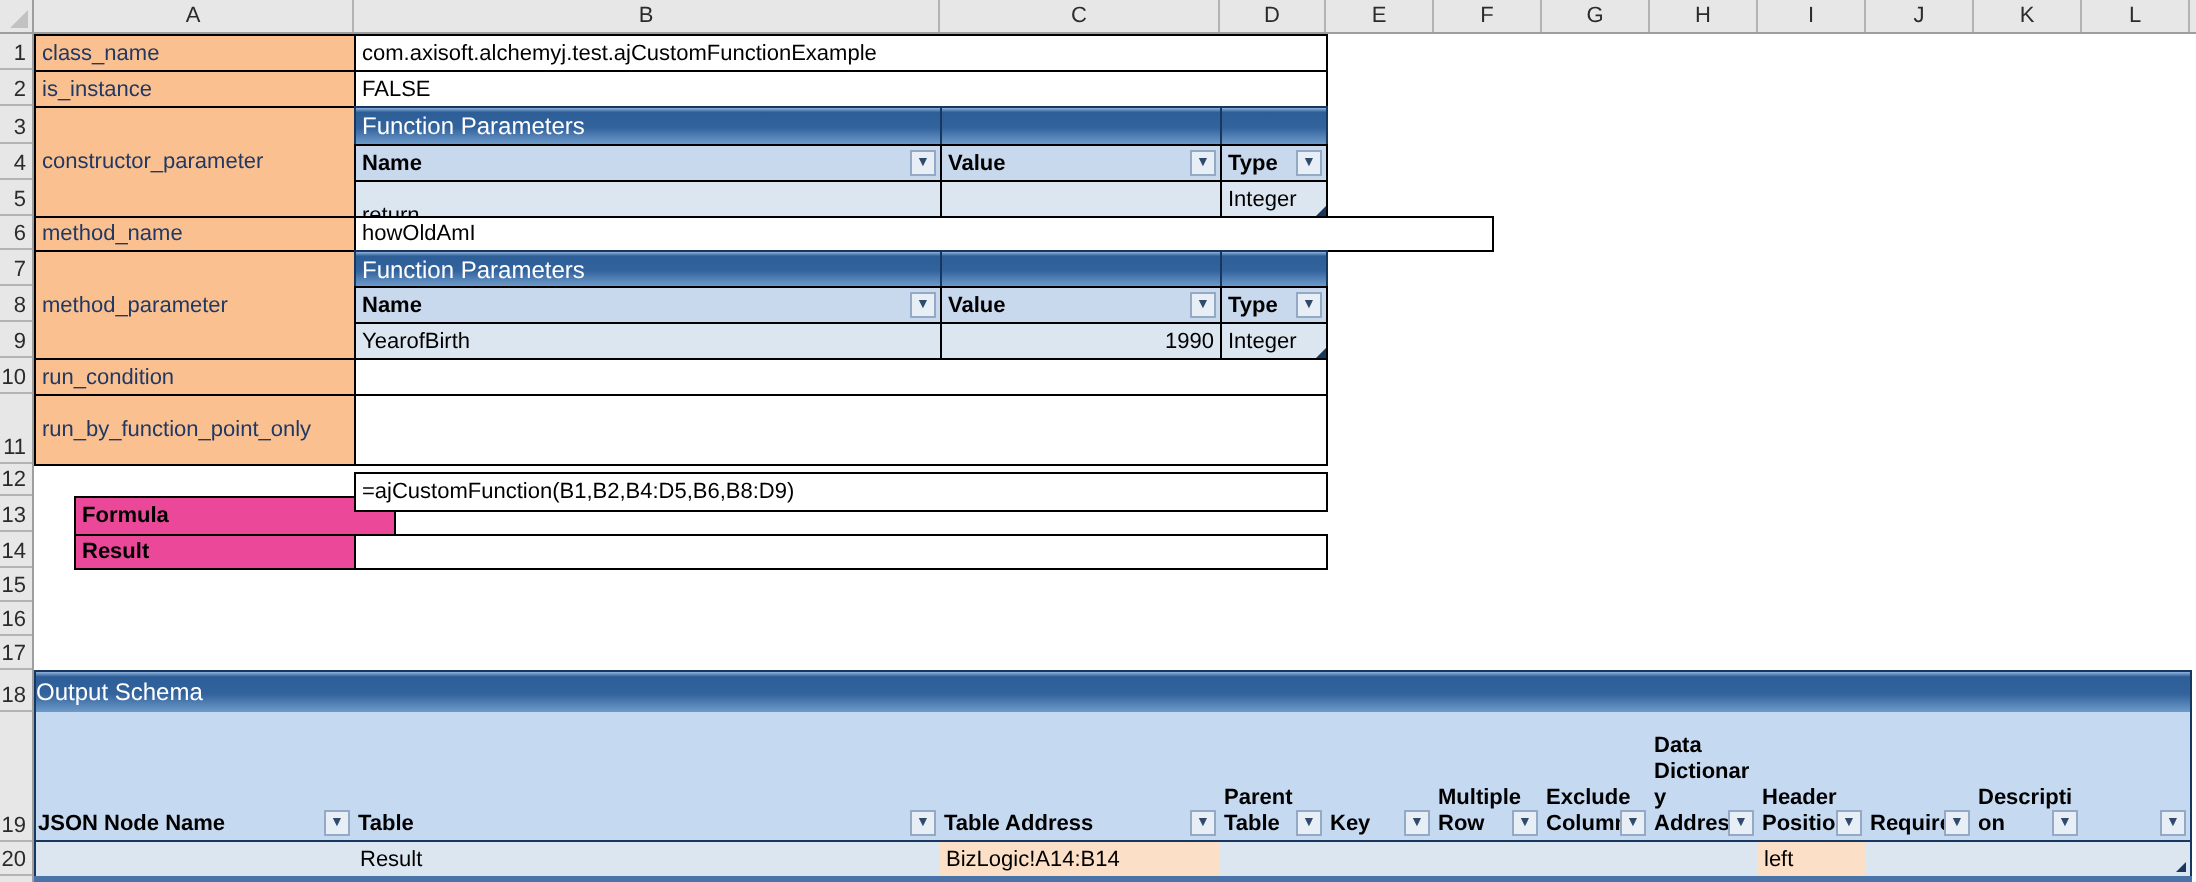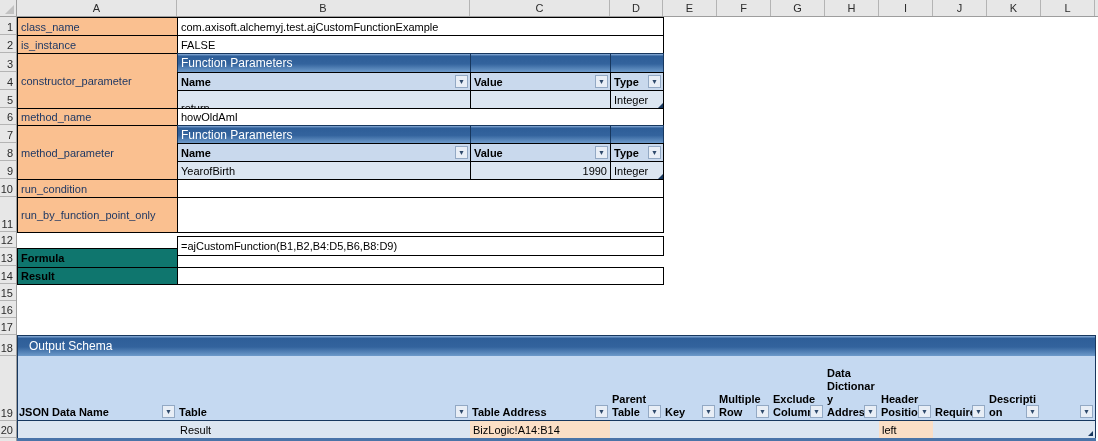--- a/index.html
+++ b/index.html
@@ -18,21 +18,21 @@
   .corner{position:absolute;left:0;top:0;width:17px;height:17px;background:#E7E7E7;
           border-right:1px solid #9E9E9E;border-bottom:1px solid #9E9E9E;box-sizing:border-box;}
   .corner-tri{position:absolute;right:2px;bottom:2px;width:0;height:0;
           border-left:9px solid transparent;border-bottom:9px solid #C2C2C2;}
 
   
   .cell{position:absolute;box-sizing:border-box;display:flex;align-items:center;
         padding:0 3px;overflow:hidden;white-space:nowrap;}
   .bordered{border:1px solid #000;background:#fff;}
   .peach{background:#FAC090;color:#1F3864;}
-  .flabel{background:#0f766e;font-weight:bold;}
+  .flabel{background:#ec4899;font-weight:bold;margin-left:20px;}
   .subhdr{background:#C9D9ED;font-weight:bold;}
   .datarow{background:#DCE6F1;}
   .num{justify-content:flex-end;}
   .bluehdr{background:linear-gradient(180deg,#8FB2DC 0%,#2E5E98 12%,#33639D 55%,#6D9ACA 100%);
            color:#fff;font-size:12px;border:1px solid #17375E;}
 
   
   .filter{position:absolute;width:13px;height:13px;background:#E8EEF6;border:1px solid #93A9C4;
           box-sizing:border-box;display:flex;align-items:center;justify-content:center;}
   .filter .arr{font-size:7px;line-height:1;color:#2F4A6B;}
@@ -113,21 +113,21 @@
   <div class="filter" style="left:648px;top:75px">
       <span class="arr">▼</span>
     </div>
 
   <div class="cell bordered datarow" style="left:177px;top:90px;width:294px;height:36px">return</div>
   <div class="cell bordered datarow" style="left:470px;top:90px;width:141px;height:19px"></div>
   <div class="cell bordered datarow" style="left:610px;top:90px;width:54px;height:19px">Integer</div>
   <div class="marker" style="left:658px;top:103px"></div>
 
   <div class="cell bordered peach" style="left:17px;top:108px;width:161px;height:18px">method_name</div>
-  <div class="cell bordered" style="left:177px;top:108px;width:487px;height:18px">howOldAmI</div>
+  <div class="cell bordered" style="left:177px;top:108px;width:570px;height:18px">howOldAmI</div>
 
   <div class="cell bordered peach" style="left:17px;top:125px;width:161px;height:55px">method_parameter</div>
   <div class="cell bluehdr" style="left:177px;top:125px;width:294px;height:19px">Function Parameters</div>
   <div class="cell bluehdr" style="left:470px;top:125px;width:141px;height:19px"></div>
   <div class="cell bluehdr" style="left:610px;top:125px;width:54px;height:19px"></div>
 
   <div class="cell bordered subhdr" style="left:177px;top:143px;width:294px;height:19px">Name</div>
   <div class="cell bordered subhdr" style="left:470px;top:143px;width:141px;height:19px">Value</div>
   <div class="cell bordered subhdr" style="left:610px;top:143px;width:54px;height:19px">Type</div>
   <div class="filter" style="left:455px;top:146px">
@@ -150,26 +150,26 @@
 
   <div class="cell bordered peach" style="left:17px;top:197px;width:161px;height:36px">run_by_function_point_only</div>
   <div class="cell bordered" style="left:177px;top:197px;width:487px;height:36px"></div>
 
   <div class="cell bordered flabel" style="left:17px;top:248px;width:161px;height:20px">Formula</div>
   <div class="cell bordered" style="left:177px;top:236px;width:487px;height:20px">=ajCustomFunction(B1,B2,B4:D5,B6,B8:D9)</div>
 
   <div class="cell bordered flabel" style="left:17px;top:267px;width:161px;height:18px">Result</div>
   <div class="cell bordered" style="left:177px;top:267px;width:487px;height:18px"></div>
 
-  <div class="cell bluehdr" style="left:17px;top:335px;width:1079px;height:22px;padding-left:11px">Output Schema</div>
+  <div class="cell bluehdr" style="left:17px;top:335px;width:1079px;height:22px;padding-left:0">Output Schema</div>
 
   <div class="schema-block" style="left:17px;top:356px;width:1079px;height:65px;background:#C5D9F1;border-left:1px solid #17375E;border-right:1px solid #17375E;border-bottom:1px solid #17375E"></div>
 
   <div class="schema-hdr-cell" style="left:17px;top:356px;width:160px;height:65px">
-      <span>JSON Data Name</span>
+      <span>JSON Node Name</span>
     </div>
   <div class="schema-hdr-cell" style="left:177px;top:356px;width:293px;height:65px">
       <span>Table</span>
     </div>
   <div class="schema-hdr-cell" style="left:470px;top:356px;width:140px;height:65px">
       <span>Table Address</span>
     </div>
   <div class="schema-hdr-cell" style="left:610px;top:356px;width:53px;height:65px">
       <span>Parent Table</span>
     </div>

